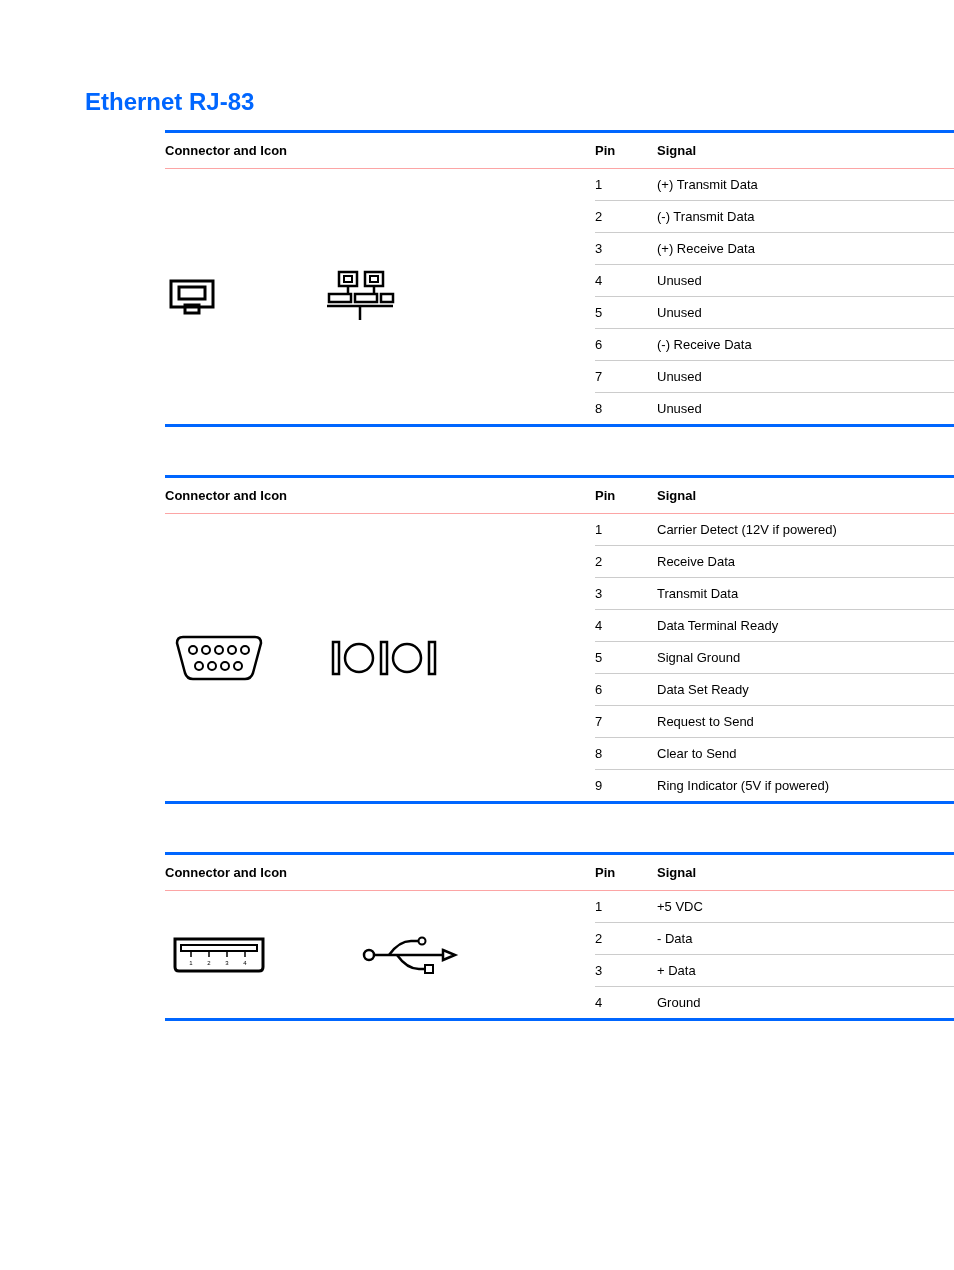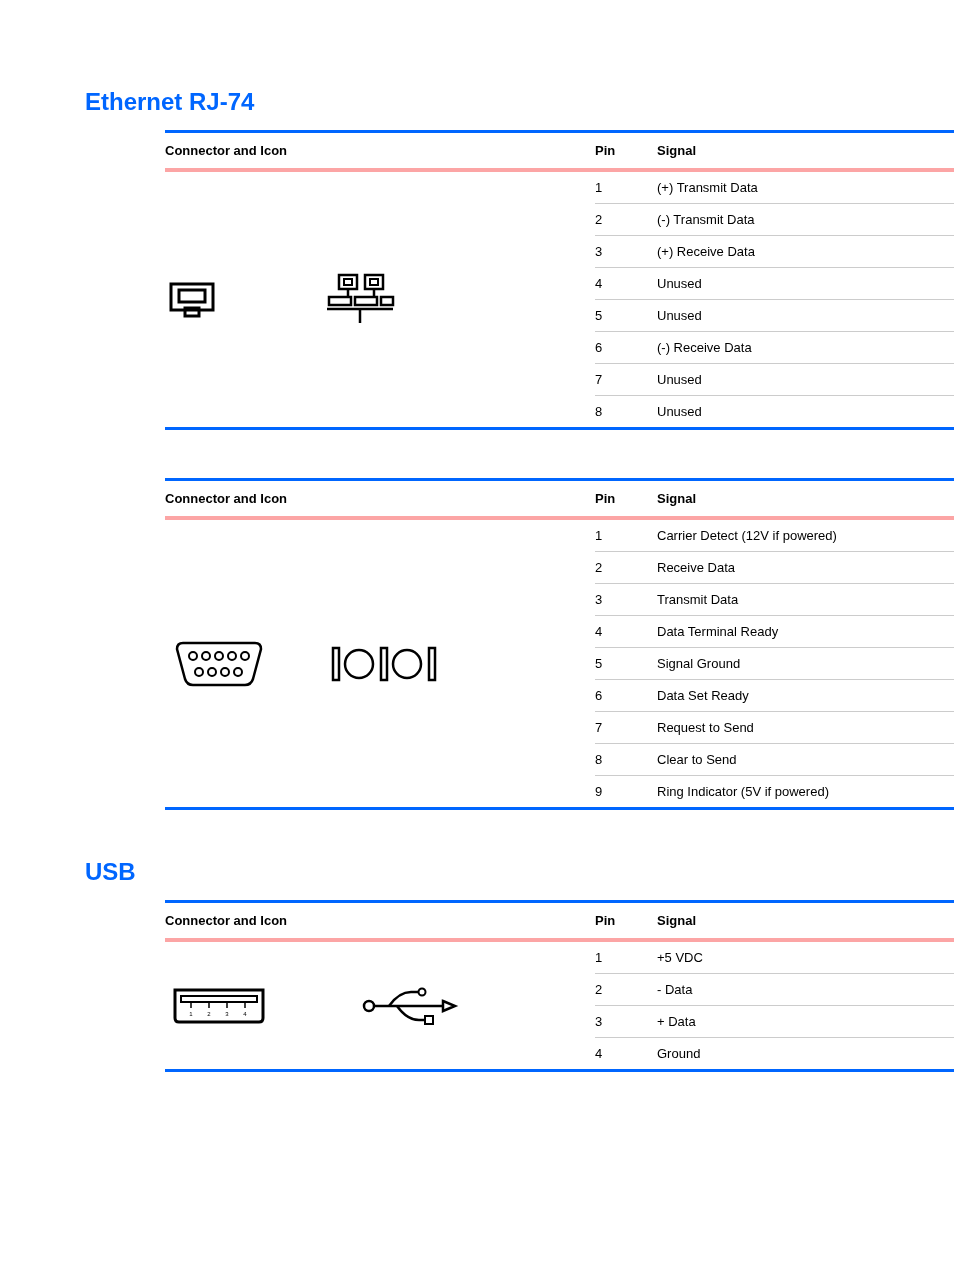--- a/index.html
+++ b/index.html
@@ -1,37 +1,37 @@
 <!DOCTYPE html>
 <html><head>
   <meta charset="utf-8">
   <style>
     * { box-sizing: border-box; margin: 0; padding: 0; }
     body { font-family: Arial, Helvetica, sans-serif; background: #fff; width: 954px; margin: 0 auto; padding: 88px 70px 60px 85px; color: #000; }
     h2.section-heading { color: #0066ff; font-size: 24px; font-weight: bold; margin-bottom: 14px; }
     .section { margin-bottom: 48px; }
     .pin-table { width: 800px; margin-left: 80px; border-collapse: collapse; border-top: 3px solid #0066ff; border-bottom: 3px solid #0066ff; }
-    .pin-table th { text-align: left; font-size: 13px; font-weight: bold; padding: 10px 8px 10px 0; border-bottom: 4px solid #fca5a5; }
+    .pin-table th { text-align: left; font-size: 13px; font-weight: bold; padding: 10px 8px 10px 0; border-bottom: 1px solid #fca5a5; }
     .pin-table td { font-size: 13px; padding: 8px 8px 8px 0; vertical-align: middle; }
     .pin-table tbody tr td.pin-cell,
     .pin-table tbody tr td.signal-cell { border-bottom: 1px solid #ccc; }
     .pin-table tbody tr:last-child td.pin-cell,
     .pin-table tbody tr:last-child td.signal-cell { border-bottom: none; }
     .col-conn { width: 430px; }
     .col-pin { width: 62px; }
     .col-signal { width: auto; }
     .icon-cell { text-align: left; padding-left: 8px; }
     .icon-row { display: flex; align-items: center; gap: 110px; padding-left: 4px; }
     svg { display: block; }
   </style>
 </head>
 <body>
 
 <div class="section">
-  <h2 class="section-heading">Ethernet RJ-74</h2>
+  <h2 class="section-heading">Ethernet RJ-83</h2>
   <table class="pin-table">
     <thead>
       <tr>
         <th class="col-conn">Connector and Icon</th>
         <th class="col-pin">Pin</th>
         <th class="col-signal">Signal</th>
       </tr>
     </thead>
     <tbody>
       <tr>
@@ -167,21 +167,20 @@
         </tr>
       <tr>
           <td class="pin-cell">9</td>
           <td class="signal-cell">Ring Indicator (5V if powered)</td>
         </tr>
     </tbody>
   </table>
 </div>
 
 <div class="section">
-  <h2 class="section-heading">USB</h2>
   <table class="pin-table">
     <thead>
       <tr>
         <th class="col-conn">Connector and Icon</th>
         <th class="col-pin">Pin</th>
         <th class="col-signal">Signal</th>
       </tr>
     </thead>
     <tbody>
       <tr>

